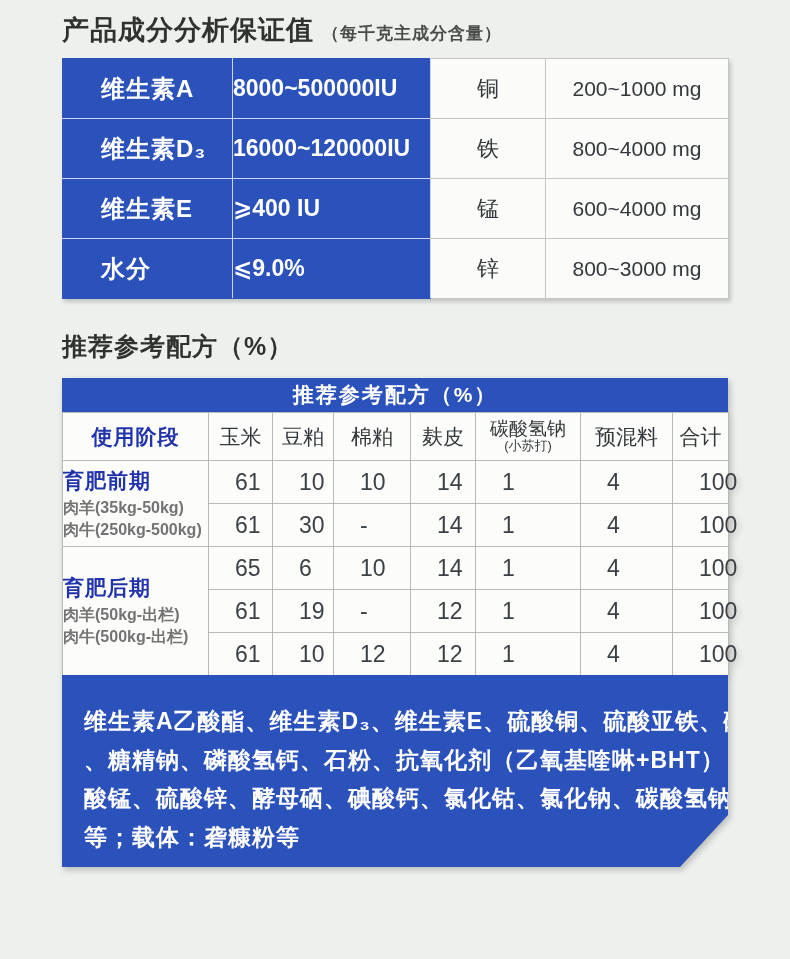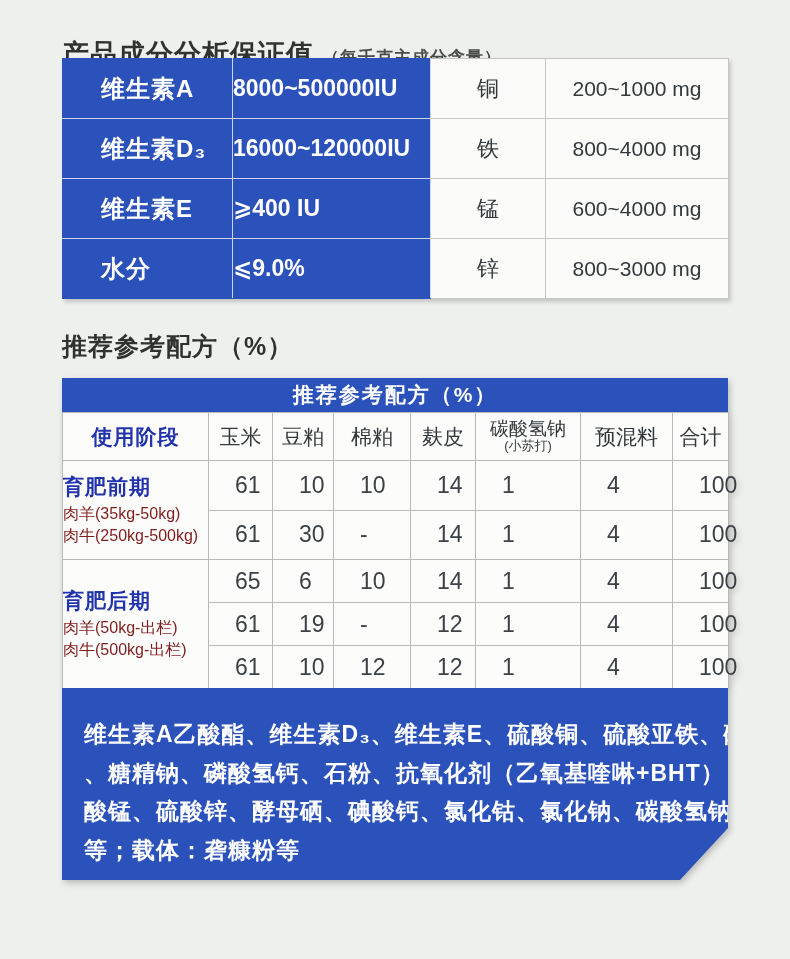--- a/index.html
+++ b/index.html
@@ -1,21 +1,21 @@
 <!DOCTYPE html>
 <html><head>
 <meta charset="utf-8">
 <style>
   * { margin:0; padding:0; box-sizing:border-box; }
   html,body { background:#eef0ed; }
   body { font-family:"Liberation Sans","DejaVu Sans",sans-serif; }
   .canvas { position:relative; width:790px; height:959px; background:#eef0ed; overflow:hidden; }
 
   
-  .sec1-title { position:absolute; left:62px; top:12px; display:flex; align-items:baseline; gap:8px;margin-top:24px; }
+  .sec1-title { position:absolute; left:62px; top:12px; display:flex; align-items:baseline; gap:8px; }
   .sec1-title .main { font-size:27px; font-weight:bold; color:#2e332f; letter-spacing:1px; }
   .sec1-title .sub  { font-size:17px; font-weight:bold; color:#484d49; letter-spacing:1px; }
 
   
   .t1 { position:absolute; left:62px; top:58px; width:666px; border-collapse:collapse; table-layout:fixed;
         box-shadow:2px 3px 4px rgba(0,0,0,0.18); background:#0c4a6e; }
   .t1 td { height:60px; vertical-align:middle; }
   .t1 td.vn { background:#2b51ba; border:1px solid #cdd5ee; color:#fff; font-weight:bold; font-size:24px;
               text-align:left; padding-left:38px; letter-spacing:1px; }
   .t1 td.vv { background:#2b51ba; border:1px solid #cdd5ee; color:#fff; font-weight:bold; font-size:23px;
@@ -33,23 +33,23 @@
   .block2 { position:absolute; left:62px; top:378px; width:666px; filter:drop-shadow(2px 3px 3px rgba(0,0,0,0.22)); }
   .band { height:34px; background:#2b51ba; color:#fff; font-size:21px; font-weight:bold;
           display:flex; align-items:center; justify-content:center; letter-spacing:2px; }
   .t2 { width:666px; border-collapse:collapse; table-layout:fixed; background:#fcfcfb; }
   .t2 th, .t2 td { border:1px solid #b9bab8; vertical-align:middle; }
   .t2 th { height:48px; font-size:21px; font-weight:normal; color:#33383b; }
   .t2 th.stage-h { font-weight:bold; color:#2133ab; letter-spacing:1px; }
   .t2 th .note { font-size:13px; color:#33383b; margin-top:-2px; }
   .t2 th .bic  { font-size:19px; line-height:20px; }
   .t2 td.num { height:43px; font-size:23px; color:#3c4145;padding-left:26px; }
-  .t2 td.stage-cell { padding:12px 0; }
+  .t2 td.stage-cell { padding:2px 0; }
   .stage { font-size:21px; font-weight:bold; color:#2133ab; letter-spacing:1px; margin-bottom:2px; }
-  .stage-sub { font-size:16px; font-weight:normal; color:#7f1d1d; line-height:22px; }
+  .stage-sub { font-size:16px; font-weight:bold; color:#737373; line-height:22px; }
 
   .ingredients { width:666px; height:192px; background:#2b51ba; margin-top:-1px;
                  clip-path:polygon(0 0,100% 0,100% calc(100% - 52px),calc(100% - 48px) 100%,0 100%);
                  padding:27px 18px 0 22px; }
   .ingredients .line { color:#fff; font-size:23px; font-weight:bold; line-height:38.5px; letter-spacing:1px; white-space:nowrap; }
 </style>
 </head>
 <body>
 
 <div class="canvas">

